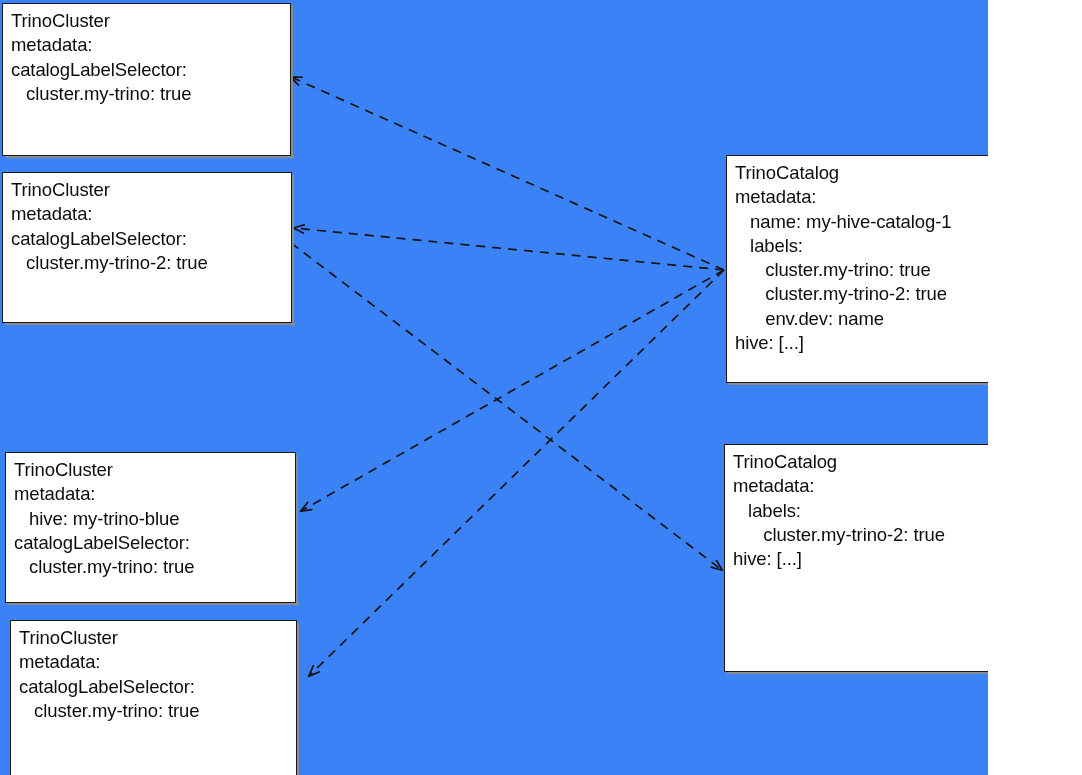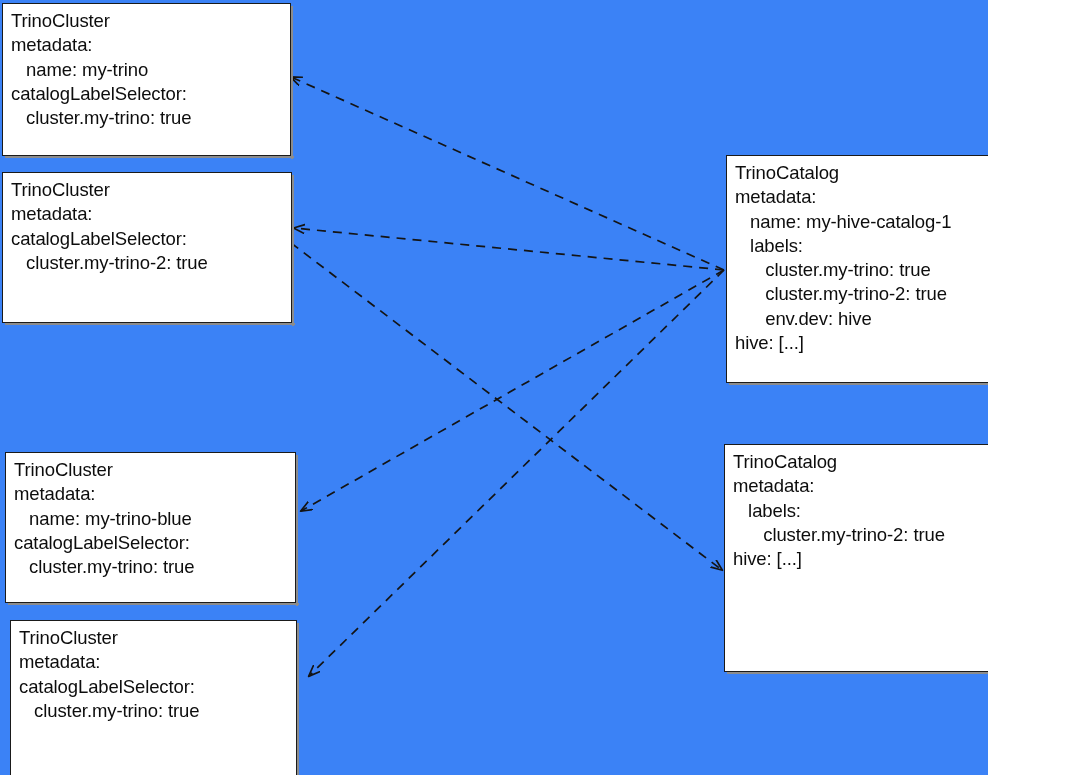--- a/index.html
+++ b/index.html
@@ -61,58 +61,57 @@
         <line x1="291" y1="243" x2="722" y2="570"></line>
       </g>
   </svg>
 
   <div id="nodes">
       <div class="shadow-r" style="left: 291px; top: 6px; width: 2px; height: 153px;"></div>
       <div class="shadow-r" style="left: 5px; top: 156px; width: 289px; height: 2px;"></div>
       <div class="node" style="left: 2px; top: 3px; width: 289px; height: 153px;">
         <div class="line">TrinoCluster</div>
         <div class="line">metadata:</div>
-        <div class="line">   name: my-trino</div>
         <div class="line">catalogLabelSelector:</div>
         <div class="line">   cluster.my-trino: true</div>
       </div>
       <div class="shadow-r" style="left: 292px; top: 175px; width: 2px; height: 151px;"></div>
       <div class="shadow-r" style="left: 5px; top: 323px; width: 290px; height: 2px;"></div>
       <div class="node" style="left: 2px; top: 172px; width: 290px; height: 151px;">
         <div class="line">TrinoCluster</div>
         <div class="line">metadata:</div>
         <div class="line">catalogLabelSelector:</div>
         <div class="line">   cluster.my-trino-2: true</div>
       </div>
       <div class="shadow-r" style="left: 296px; top: 455px; width: 2px; height: 151px;"></div>
       <div class="shadow-r" style="left: 8px; top: 603px; width: 291px; height: 2px;"></div>
       <div class="node" style="left: 5px; top: 452px; width: 291px; height: 151px;">
         <div class="line">TrinoCluster</div>
         <div class="line">metadata:</div>
-        <div class="line">   name: my-trino-blue</div>
+        <div class="line">   hive: my-trino-blue</div>
         <div class="line">catalogLabelSelector:</div>
         <div class="line">   cluster.my-trino: true</div>
       </div>
       <div class="shadow-r" style="left: 297px; top: 623px; width: 2px; height: 158px;"></div>
       <div class="node" style="left: 10px; top: 620px; width: 287px; height: 158px;">
         <div class="line">TrinoCluster</div>
         <div class="line">metadata:</div>
         <div class="line">catalogLabelSelector:</div>
         <div class="line">   cluster.my-trino: true</div>
       </div>
       <div class="shadow-r" style="left: 1080px; top: 158px; width: 2px; height: 228px;"></div>
       <div class="shadow-r" style="left: 729px; top: 383px; width: 354px; height: 2px;"></div>
       <div class="node" style="left: 726px; top: 155px; width: 354px; height: 228px;">
         <div class="line">TrinoCatalog</div>
         <div class="line">metadata:</div>
         <div class="line">   name: my-hive-catalog-1</div>
         <div class="line">   labels:</div>
         <div class="line">      cluster.my-trino: true</div>
         <div class="line">      cluster.my-trino-2: true</div>
-        <div class="line">      env.dev: hive</div>
+        <div class="line">      env.dev: name</div>
         <div class="line">hive: [...]</div>
       </div>
       <div class="shadow-r" style="left: 1073px; top: 447px; width: 2px; height: 228px;"></div>
       <div class="shadow-r" style="left: 727px; top: 672px; width: 349px; height: 2px;"></div>
       <div class="node" style="left: 724px; top: 444px; width: 349px; height: 228px;">
         <div class="line">TrinoCatalog</div>
         <div class="line">metadata:</div>
         <div class="line">   labels:</div>
         <div class="line">      cluster.my-trino-2: true</div>
         <div class="line">hive: [...]</div>

